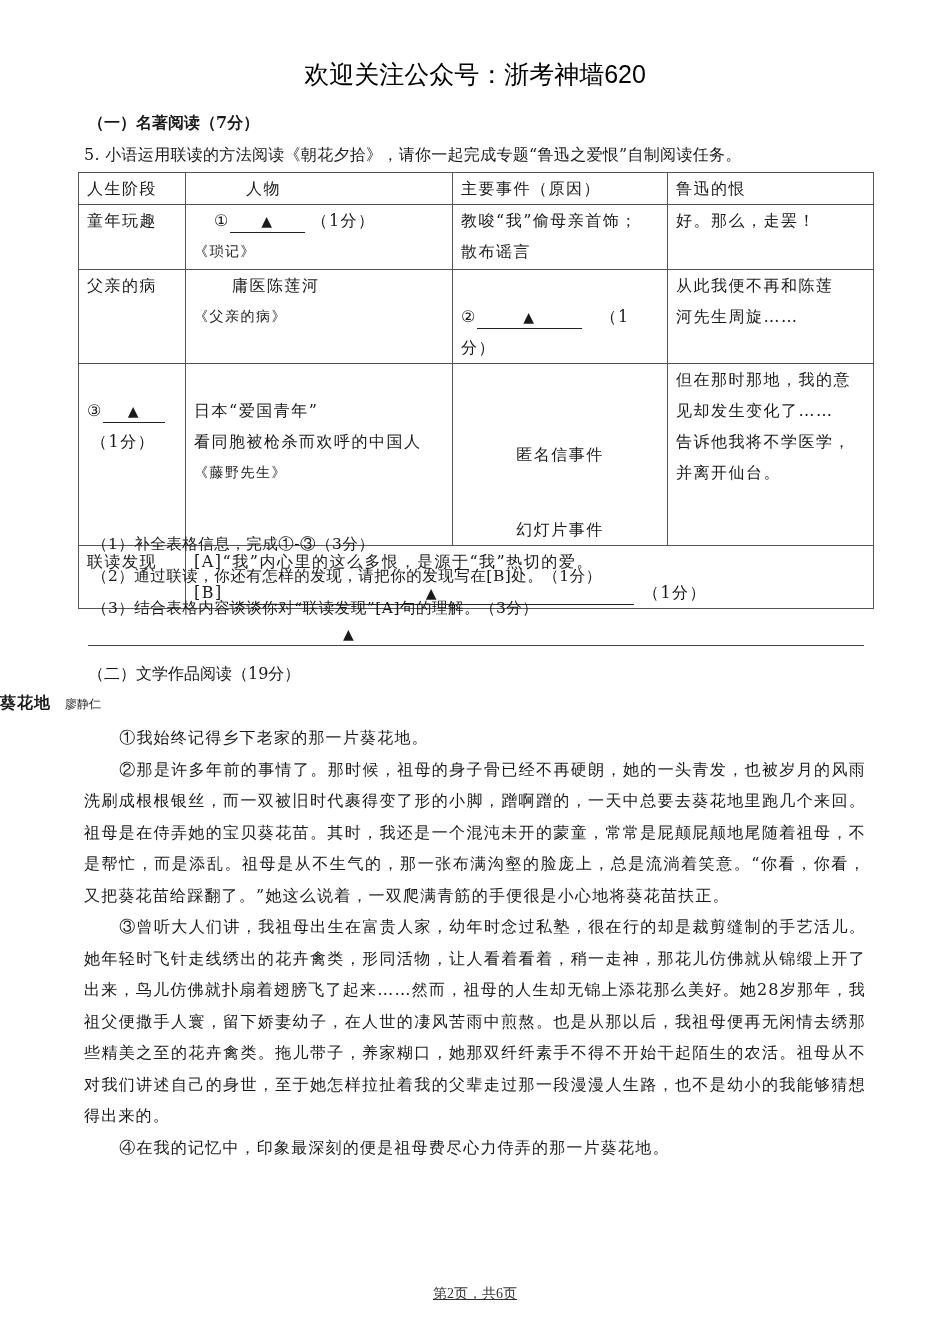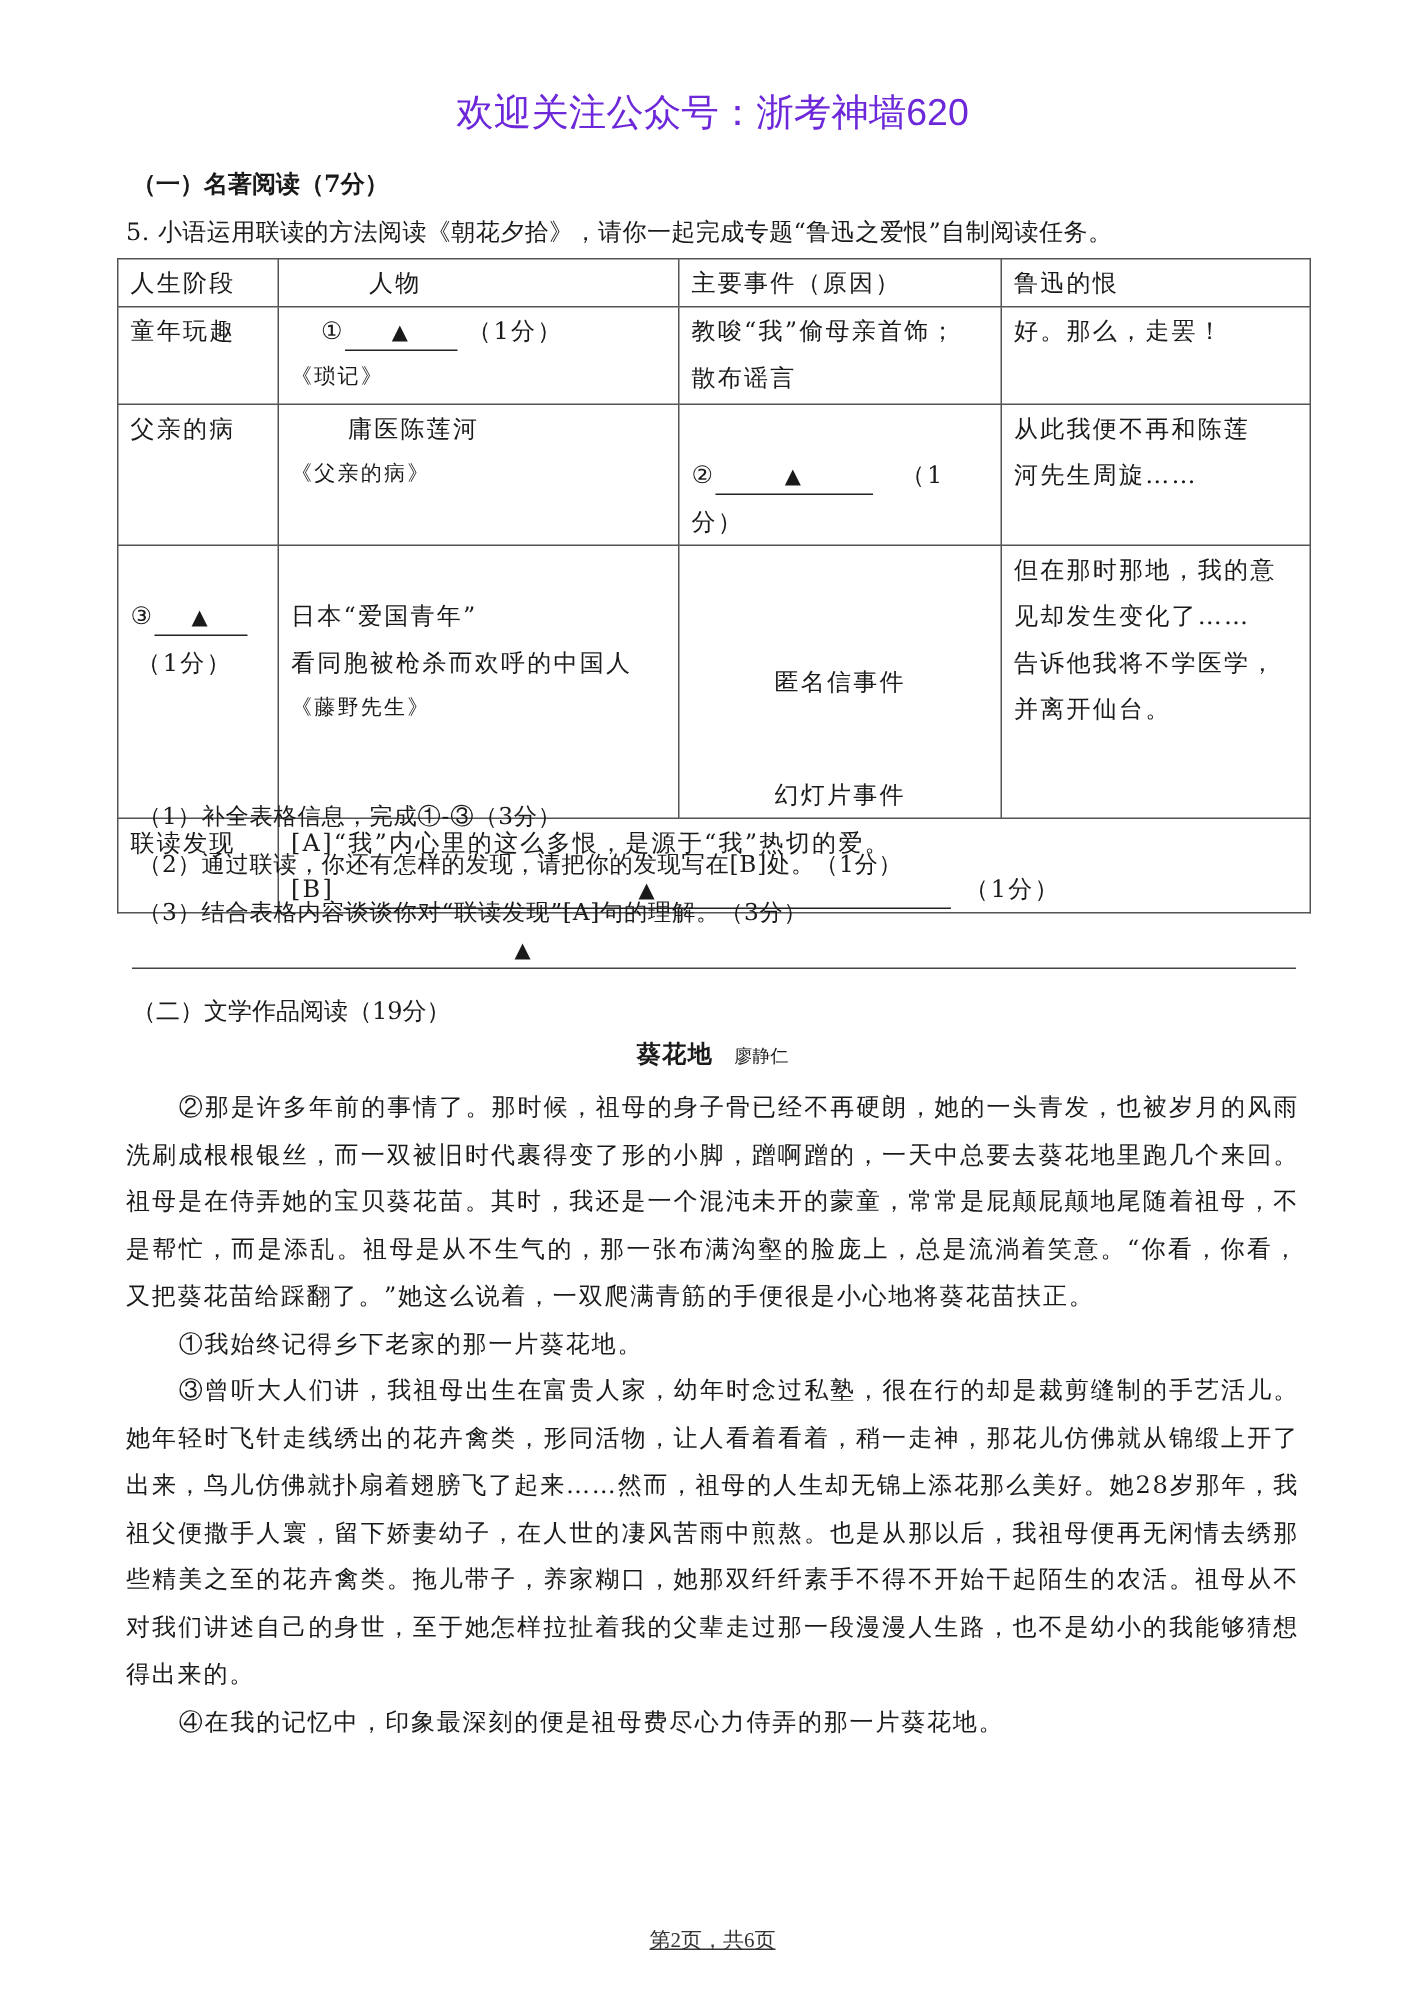--- a/index.html
+++ b/index.html
@@ -5,21 +5,21 @@
   html, body { margin: 0; padding: 0; background: #ffffff; }
   body {
     width: 950px; height: 1344px; position: relative; overflow: hidden;
     font-family: "DejaVu Serif", "Liberation Serif", serif;
     color: #1a1a1a;
   }
   .abs { position: absolute; }
   .banner {
     left: 0; width: 950px; top: 58px; text-align: center;
     font-family: "Liberation Sans", "DejaVu Sans", sans-serif;
-    font-size: 25px; color: #6d28d9; letter-spacing: 0px;
+    font-size: 25px; color: #000000; letter-spacing: 0px;
   }
   .sec { font-size: 16px; left: 88px; }
   .q5 { font-size: 16px; left: 84px; top: 145px; letter-spacing: 0.3px; }
   table.grid {
     position: absolute; left: 78px; top: 172px; width: 795px;
     border-collapse: collapse; table-layout: fixed;
     font-size: 16px; letter-spacing: 1.5px;
   }
   table.grid td, table.grid th {
     border: 1.5px solid #555; padding: 0 8px; vertical-align: top;
@@ -34,21 +34,21 @@
   .right { text-align: left; font-size: 14px; }
   .center { text-align: center; margin-top: 44px; }
   .blank {
     display: inline-block; border-bottom: 1.3px solid #222; text-align: center;
     line-height: 22px; vertical-align: baseline;
   }
   .tri { font-size: 14px; }
   .subq { left: 92px; font-size: 15.5px; letter-spacing: 0.5px; }
   .answer-line { left: 88px; width: 776px; top: 645px; border-top: 1.5px solid #444; }
   .answer-tri { left: 343px; top: 626px; font-size: 14px; }
-  .title { left: 0; width: 950px; top: 693px; text-align: center; font-size: 16px; }
+  .title { left: 0; width: 950px; top: 693px; text-align: left; font-size: 16px; }
   .title b { font-weight: bold; letter-spacing: 1px; }
   .title .author { font-size: 12px; margin-left: 14px; }
   .para { left: 84px; width: 782px; font-size: 16px; line-height: 31.5px; letter-spacing: 1.2px; text-align: justify; }
   .para p { margin: 0; text-indent: 2.2em; }
   .footer { left: 0; width: 950px; top: 1285px; text-align: center; font-size: 14px;
     font-family: "Liberation Serif", serif; color: #333; text-decoration: underline; }
 </style>
 </head>
 <body>
 
@@ -151,19 +151,19 @@
 <div class="abs subq" style="top:598px;">（3）结合表格内容谈谈你对“联读发现”[A]句的理解。（3分）</div>
 <div class="abs answer-tri">▲</div>
 <div class="abs answer-line"></div>
 
 <div class="abs sec" style="top:664px;">（二）文学作品阅读（19分）</div>
 <div class="abs title">
   <b>葵花地</b><span class="author">廖静仁</span>
 </div>
 
 <div class="abs para" style="top:722px;">
+  <p>①我始终记得乡下老家的那一片葵花地。</p>
   <p>②那是许多年前的事情了。那时候，祖母的身子骨已经不再硬朗，她的一头青发，也被岁月的风雨洗刷成根根银丝，而一双被旧时代裹得变了形的小脚，蹭啊蹭的，一天中总要去葵花地里跑几个来回。祖母是在侍弄她的宝贝葵花苗。其时，我还是一个混沌未开的蒙童，常常是屁颠屁颠地尾随着祖母，不是帮忙，而是添乱。祖母是从不生气的，那一张布满沟壑的脸庞上，总是流淌着笑意。“你看，你看，又把葵花苗给踩翻了。”她这么说着，一双爬满青筋的手便很是小心地将葵花苗扶正。</p>
-  <p>①我始终记得乡下老家的那一片葵花地。</p>
   <p>③曾听大人们讲，我祖母出生在富贵人家，幼年时念过私塾，很在行的却是裁剪缝制的手艺活儿。她年轻时飞针走线绣出的花卉禽类，形同活物，让人看着看着，稍一走神，那花儿仿佛就从锦缎上开了出来，鸟儿仿佛就扑扇着翅膀飞了起来……然而，祖母的人生却无锦上添花那么美好。她28岁那年，我祖父便撒手人寰，留下娇妻幼子，在人世的凄风苦雨中煎熬。也是从那以后，我祖母便再无闲情去绣那些精美之至的花卉禽类。拖儿带子，养家糊口，她那双纤纤素手不得不开始干起陌生的农活。祖母从不对我们讲述自己的身世，至于她怎样拉扯着我的父辈走过那一段漫漫人生路，也不是幼小的我能够猜想得出来的。</p>
   <p>④在我的记忆中，印象最深刻的便是祖母费尽心力侍弄的那一片葵花地。</p>
 </div>
 
 <div class="abs footer">第2页，共6页</div>
 
 </body></html>

